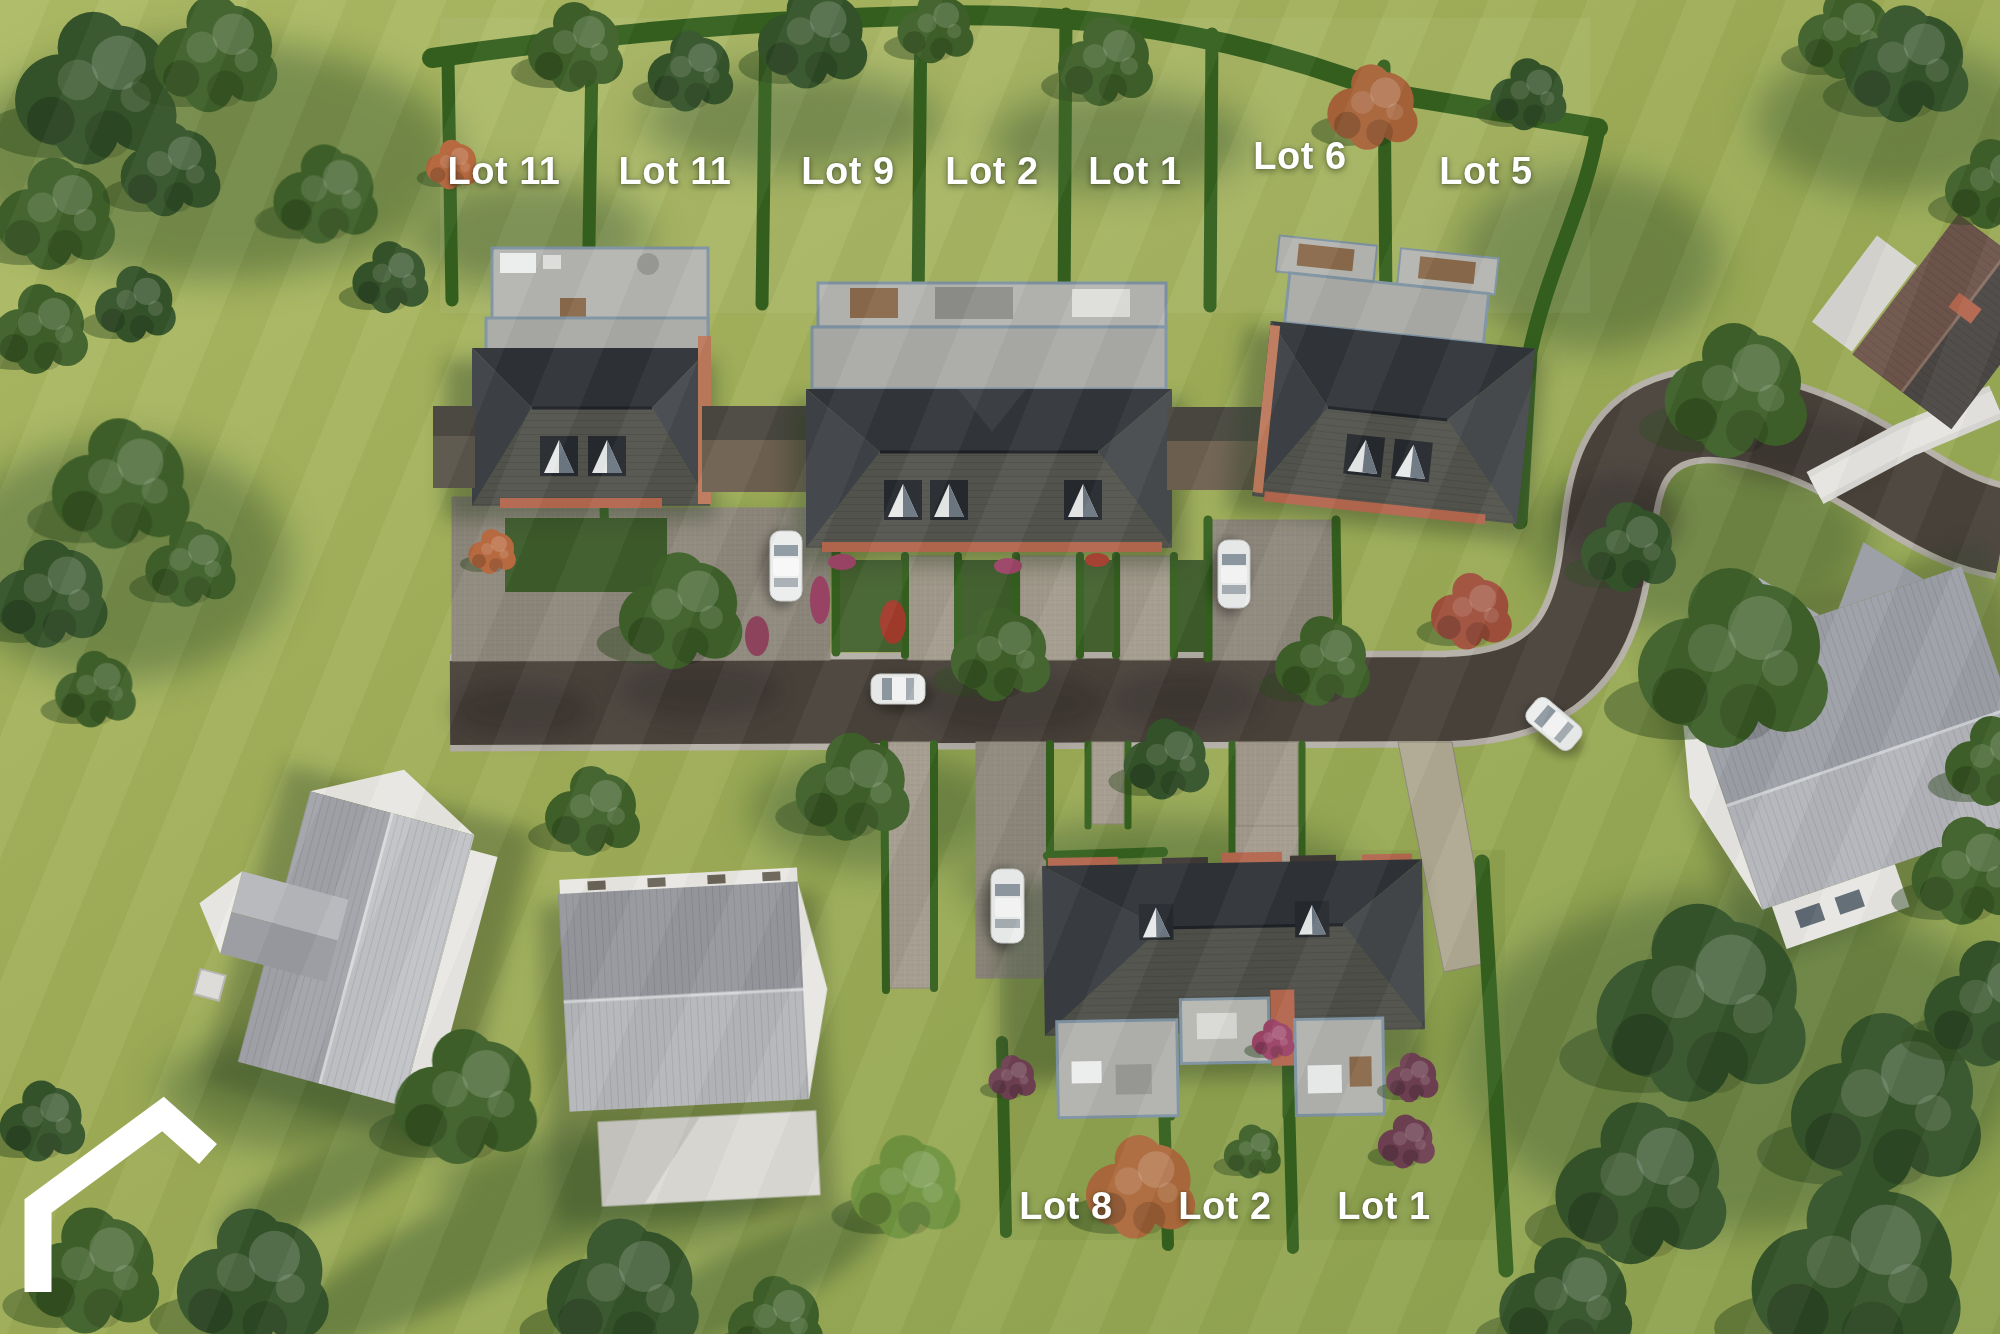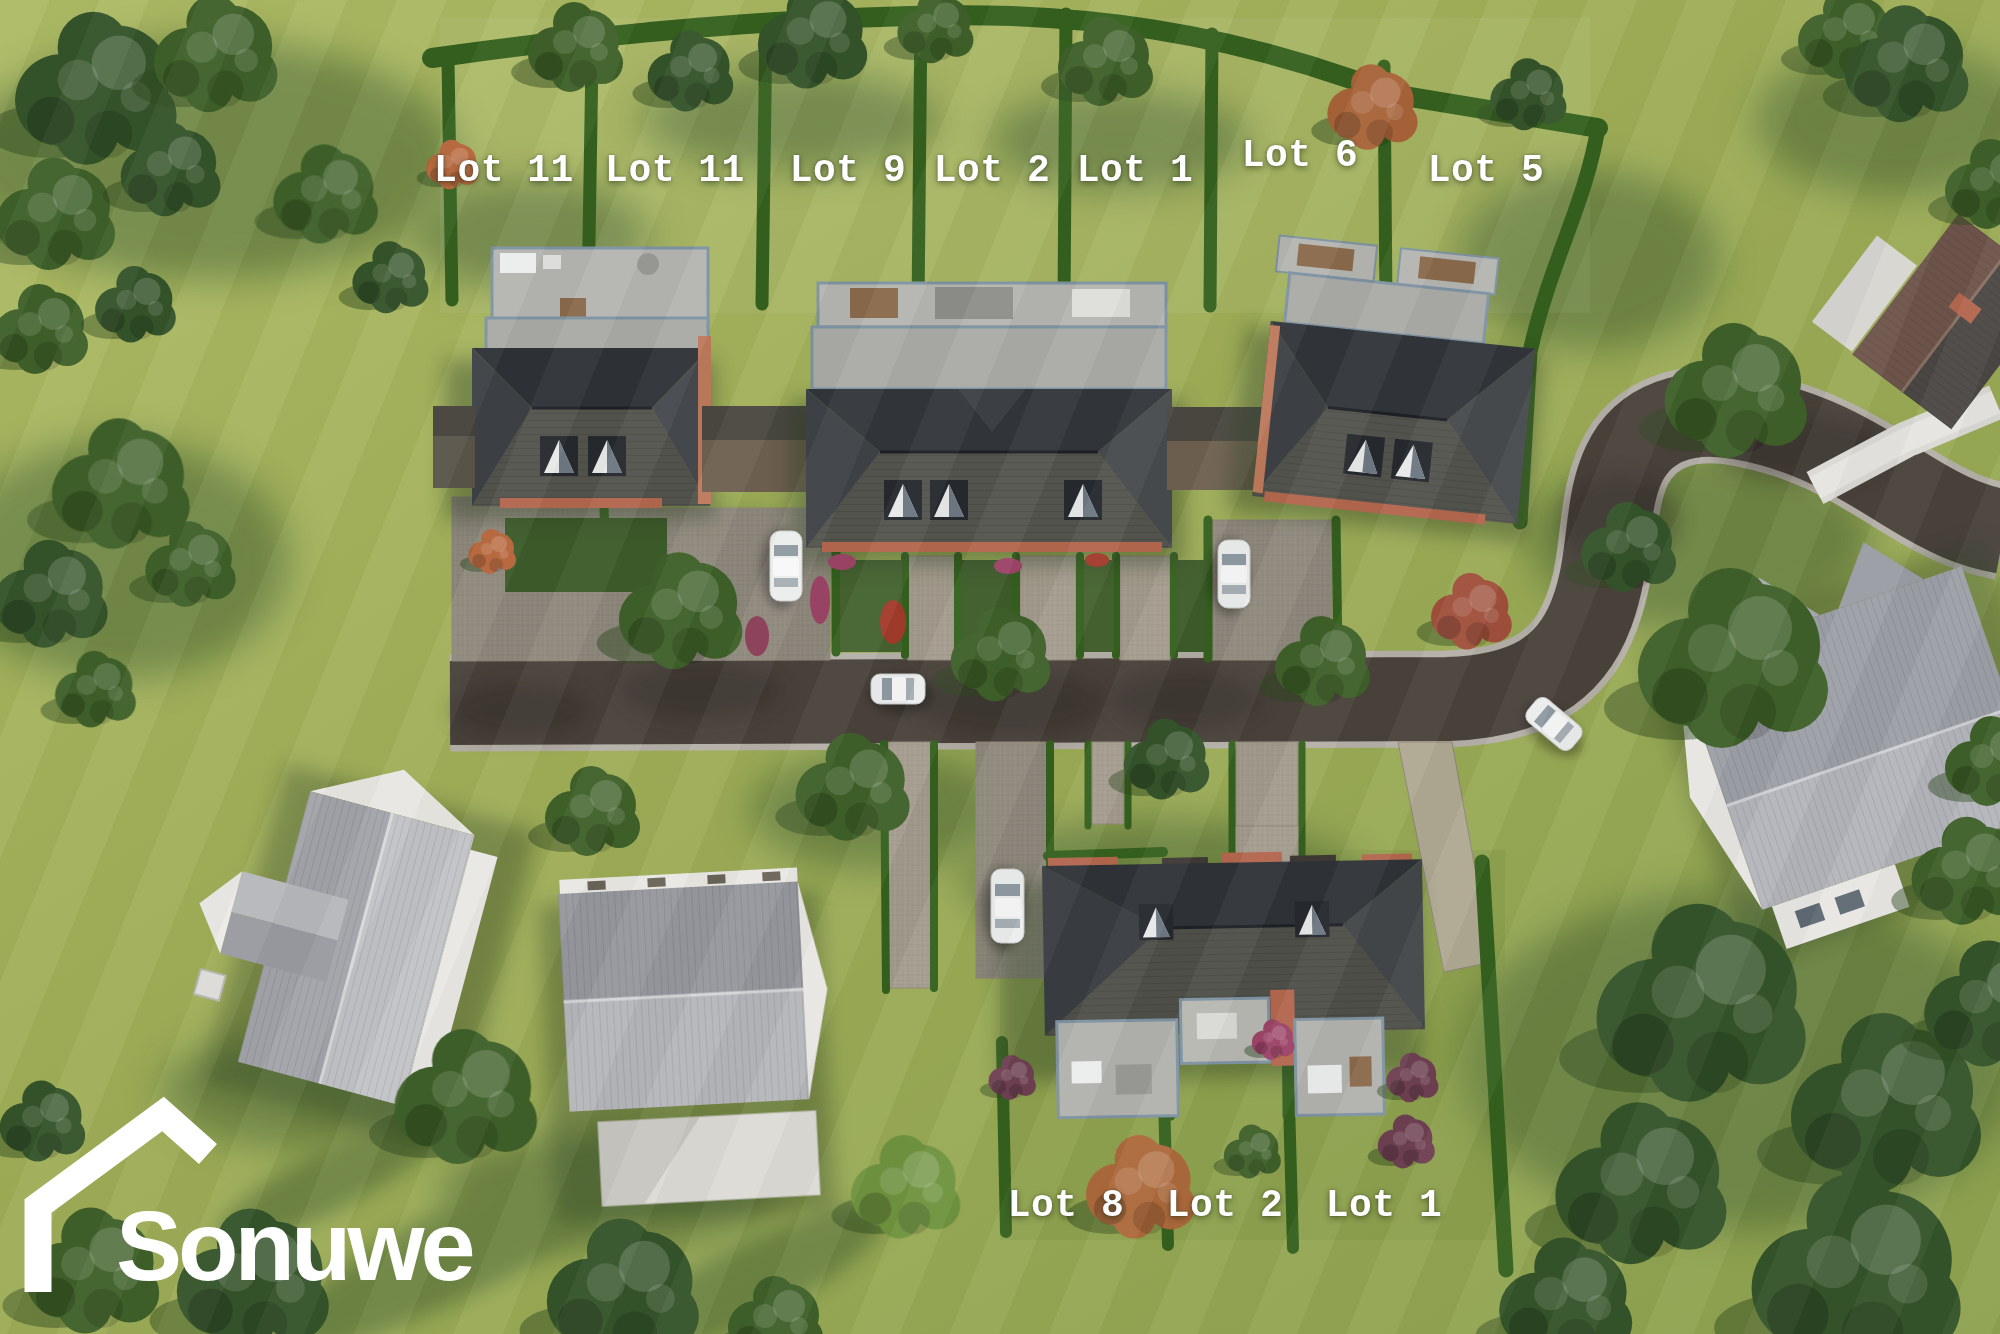--- a/index.html
+++ b/index.html
@@ -3,21 +3,21 @@
 <meta charset="utf-8">
 <style>
   html,body{margin:0;padding:0;background:#222;}
   #stage{position:relative;width:2000px;height:1334px;overflow:hidden;
          font-family:"Liberation Sans",sans-serif;background:#9fae58;}
   #stage svg.scene{position:absolute;left:0;top:0;}
   .grass-texture{position:absolute;left:0;top:0;width:2000px;height:1334px;pointer-events:none;
     background:repeating-linear-gradient(112deg,rgba(255,255,255,.035) 0 46px,rgba(0,0,0,.025) 46px 92px);}
   .lot-label{position:absolute;transform:translate(-50%,-50%);
     font-weight:700;font-size:38px;line-height:1;color:#fff;white-space:nowrap;letter-spacing:.5px;
-    text-shadow:0 2px 6px rgba(25,35,12,.55),0 0 2px rgba(25,35,12,.4);font-family:Liberation Mono, monospace;}
+    text-shadow:0 2px 6px rgba(25,35,12,.55),0 0 2px rgba(25,35,12,.4);}
   #lot-11{left:504px;top:171px}#lot-10{left:675px;top:171px}#lot-9{left:848px;top:171px}
   #lot-8{left:992px;top:171px}#lot-7{left:1135px;top:171px}#lot-6{left:1300px;top:156px}
   #lot-5{left:1486px;top:171px}
   #lot-3{left:1066px;top:1206px}#lot-2{left:1225px;top:1206px}#lot-1{left:1384px;top:1206px}
   .logo-icon{position:absolute;left:20px;top:1080px;}
   .logo-text{position:absolute;left:116px;top:1196px;font-weight:700;font-size:99px;line-height:1;
     color:#fff;letter-spacing:-4px;}
 </style>
 </head>
 <body>
@@ -442,15 +442,14 @@
 <div class="lot-label" id="lot-7">Lot 1</div>
 <div class="lot-label" id="lot-6">Lot 6</div>
 <div class="lot-label" id="lot-5">Lot 5</div>
 <div class="lot-label" id="lot-3">Lot 8</div>
 <div class="lot-label" id="lot-2">Lot 2</div>
 <div class="lot-label" id="lot-1">Lot 1</div>
 
 <svg class="logo-icon" width="230" height="240" viewBox="0 0 230 240">
   <polyline points="18,212 18,126 143,34 188,74" fill="none" stroke="#ffffff" stroke-width="27" stroke-linecap="butt" stroke-linejoin="miter"></polyline>
 </svg>
-<div class="logo-text">Sonuwe</div>
 
 </div>
 
 </body></html>

